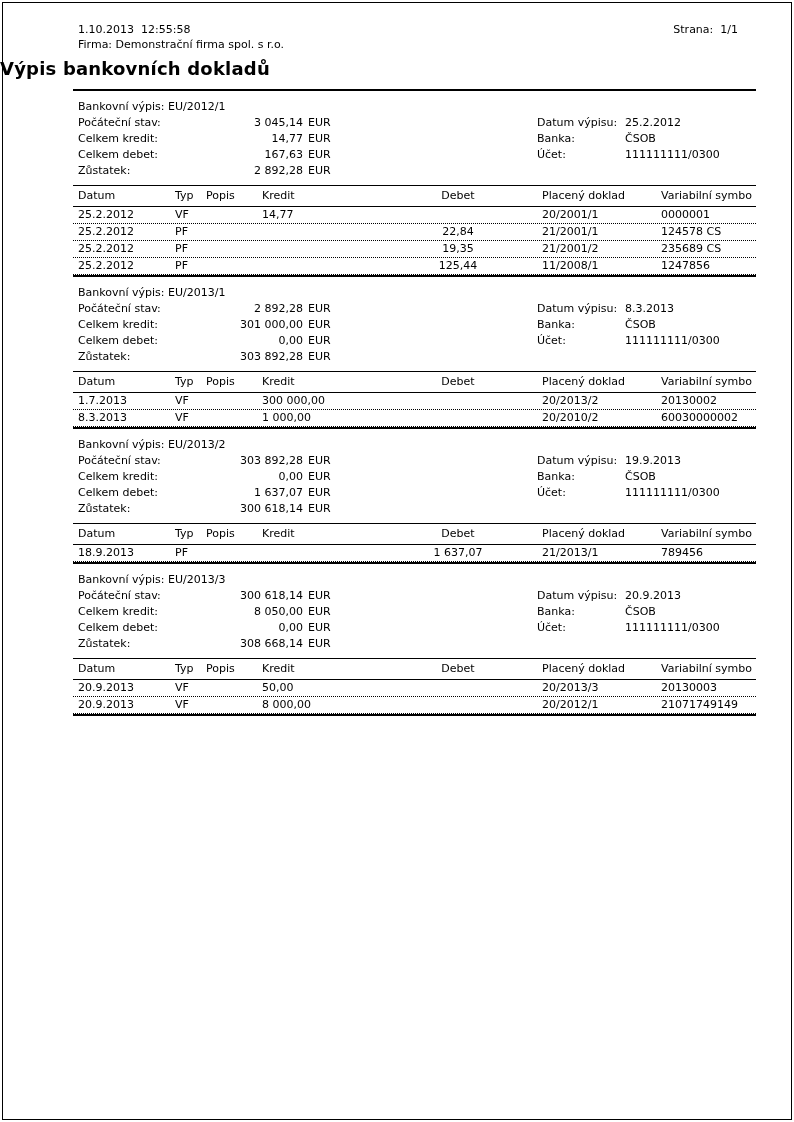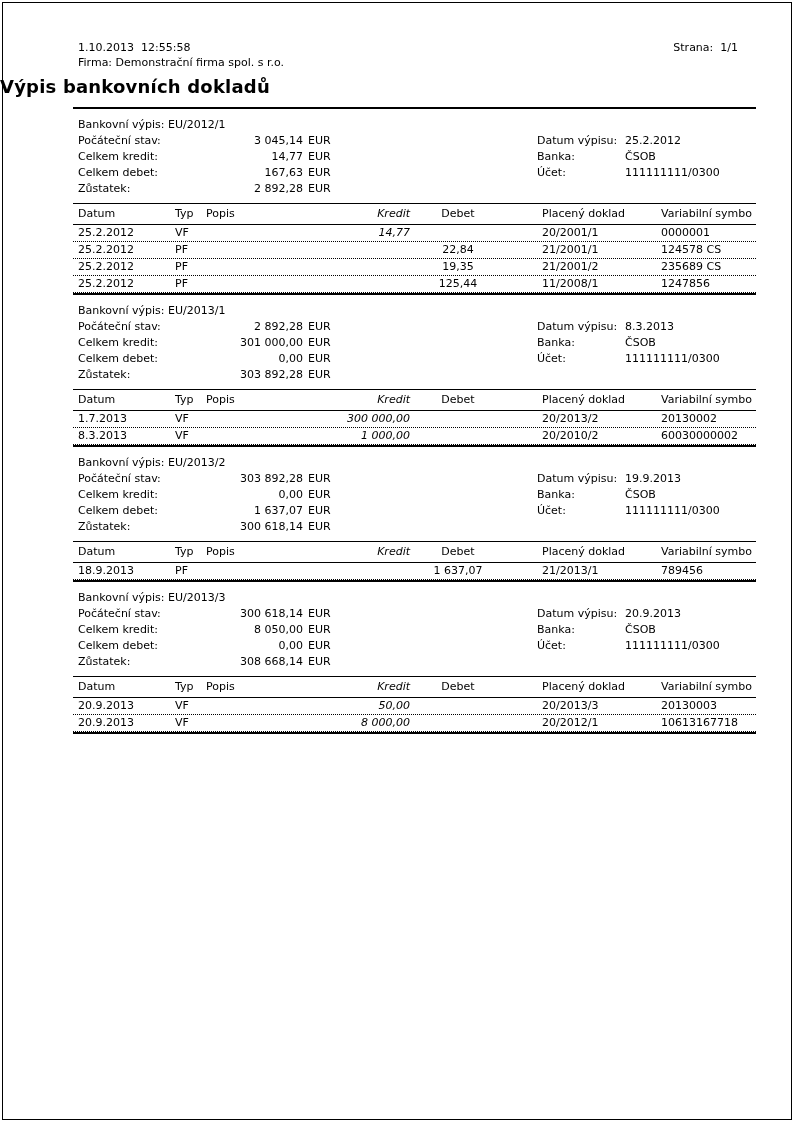--- a/index.html
+++ b/index.html
@@ -1,21 +1,21 @@
 <!DOCTYPE html>
 <html><head>
 <meta charset="utf-8">
 <style>
   html,body{margin:0;padding:0;background:#fff;}
   .page{
     position:relative;width:794px;height:1122px;background:#fff;overflow:hidden;
     font-family:"DejaVu Sans","Liberation Sans",sans-serif;font-size:11px;color:#000;
   }
   .page-frame{position:absolute;inset:2px;border:1px solid #000;pointer-events:none;}
-  .page-header{padding-top:40px;}
+  .page-header{padding-top:22px;}
   .meta-row{display:flex;justify-content:space-between;margin:0 56px 0 78px;line-height:15px;}
   .print-dt{white-space:pre;}
   .page-num{display:flex;white-space:pre;}
   .page-num .val{margin-left:7px;}
   .company{margin-left:78px;line-height:15px;}
   .report-title{font-size:18px;font-weight:bold;line-height:22px;margin-top:6px;letter-spacing:.2px;}
   .report{margin:9px 0 0 73px;width:683px;}
   .title-rule{border-top:2px solid #000;height:0;}
   .section{position:relative;}
   .summary{position:relative;padding:8px 0 6px 5px;}
@@ -27,21 +27,21 @@
   .sum-cur{margin-left:5px;}
   .side{position:absolute;left:464px;top:24px;}
   .side-row{display:flex;height:16px;line-height:16px;white-space:nowrap;}
   .side-label{width:88px;}
   .tbl{border-top:1px solid #000;border-bottom:2px solid #000;}
   .thead{display:flex;height:20px;line-height:20px;border-bottom:1px solid #000;padding-left:5px;white-space:nowrap;}
   .tr{display:flex;height:16px;line-height:16px;border-bottom:1px dotted #000;padding-left:5px;white-space:nowrap;}
   .c-date{width:97px;}
   .c-type{width:31px;}
   .c-desc{width:56px;overflow:hidden;}
-  .c-credit{width:148px;text-align:right;font-style:italic;}
+  .c-credit{width:148px;}
   .c-debit{width:96px;text-align:center;}
   .c-g1{width:36px;}
   .c-paid{width:110px;}
   .c-g2{width:9px;}
   .c-var{width:91px;overflow:hidden;}
 </style>
 </head>
 <body>
 
 <div class="page">
@@ -382,20 +382,20 @@
 
   <div class="tr">
     <span class="c-date">20.9.2013</span>
     <span class="c-type">VF</span>
     <span class="c-desc"></span>
     <span class="c-credit">8 000,00</span>
     <span class="c-debit"></span>
     <span class="c-g1"></span>
     <span class="c-paid">20/2012/1</span>
     <span class="c-g2"></span>
-    <span class="c-var">10613167718</span>
+    <span class="c-var">21071749149</span>
   </div>
 </div>
     </div>
   </div>
 </div>
   </div>
 </div>
 
 </body></html>

